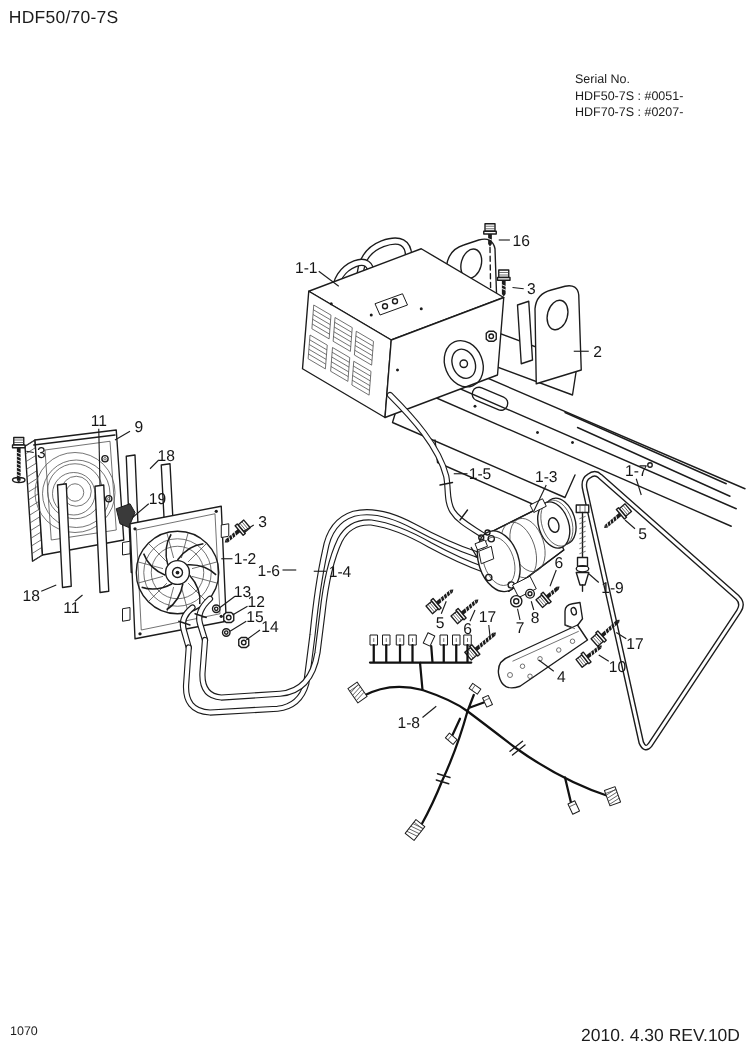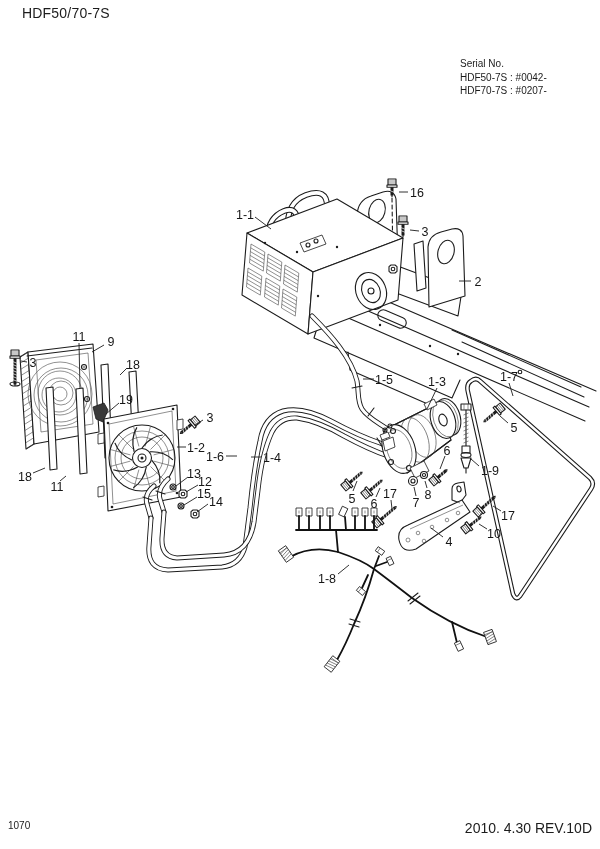--- a/index.html
+++ b/index.html
@@ -1,18 +1,18 @@
 <!DOCTYPE html>
 <html><head>
 <meta charset="utf-8">
 <style>
   html,body{margin:0;padding:0;background:#e8e8e8;}
   .page{position:relative;width:600px;height:849px;background:#ffffff;overflow:hidden;
         font-family:"Liberation Sans","DejaVu Sans",sans-serif;color:#1c1c1c;}
-  .model{position:absolute;left:22px;top:5px;font-size:14px;letter-spacing:.2px;}
+  .model{position:absolute;left:7px;top:5px;font-size:14px;letter-spacing:.2px;}
   .title{position:absolute;left:296px;top:2px;transform:translateX(-50%);font-size:17.5px;letter-spacing:.4px;white-space:nowrap;}
   .serial{position:absolute;left:460px;top:57px;font-size:10px;line-height:13.5px;white-space:nowrap;}
   .footer-page{position:absolute;left:8px;top:820px;font-size:10px;}
   .footer-rev{position:absolute;right:8px;top:820px;font-size:14px;white-space:nowrap;margin-left:34px;}
   svg{position:absolute;left:0;top:0;}
   .ln{stroke:#1c1c1c;stroke-width:1.1;fill:none;stroke-linecap:round;stroke-linejoin:round;}
   .thin{stroke:#444;stroke-width:.6;fill:none;}
   .wht{fill:#ffffff;stroke:#1c1c1c;stroke-width:1.1;stroke-linejoin:round;}
   .whtthin{fill:#ffffff;stroke:#1c1c1c;stroke-width:.8;stroke-linejoin:round;}
   .dark{fill:#3a3a3a;stroke:#1c1c1c;stroke-width:.8;}
@@ -28,21 +28,21 @@
 </style>
 </head>
 <body>
 
 <div class="page">
 
   <div class="model">HDF50/70-7S</div>
 
   <div class="serial">
     <div>Serial No.</div>
-    <div>HDF50-7S : #0042-</div>
+    <div>HDF50-7S : #0051-</div>
     <div>HDF70-7S : #0207-</div>
   </div>
 
   <svg id="art" width="600" height="849" viewBox="0 0 600 849">
 
     <g>
       <path class="ln" d="M340,281 L596,391"></path>
       <path class="ln" d="M329,294 L589,407"></path>
       <path class="ln" d="M340,281 L329,294 M329,294 L323,307"></path>
       <path class="ln" d="M323,307 L585,421"></path>

